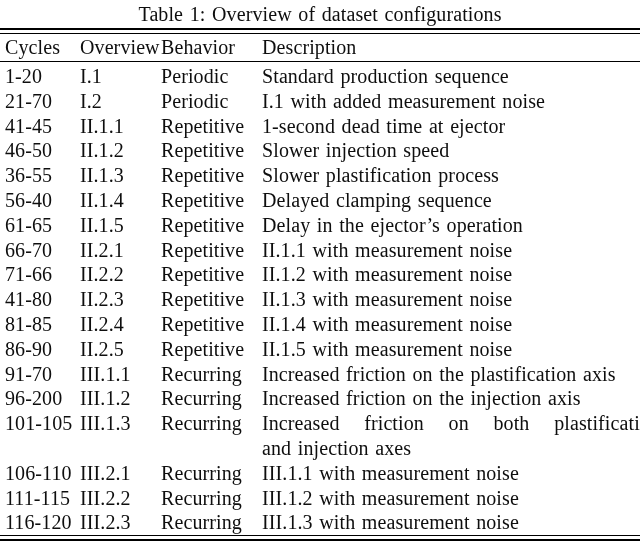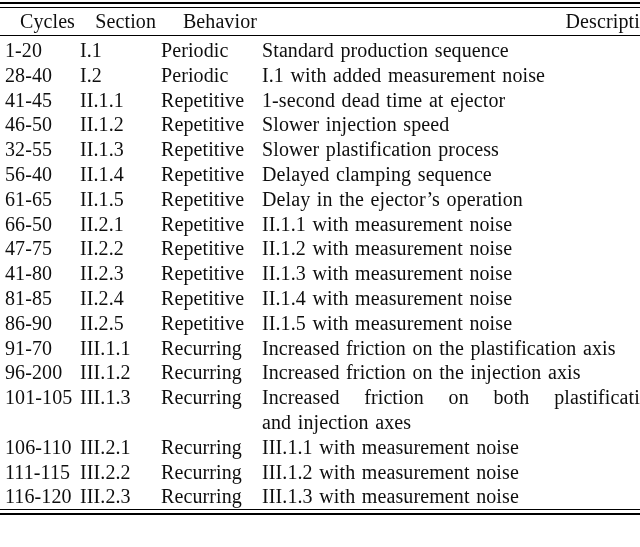--- a/index.html
+++ b/index.html
@@ -32,21 +32,21 @@
     border-top: 1px solid #000;
     border-bottom: 2px solid #000;
   }
   table.cfg {
     width: 640px;
     border-collapse: collapse;
     table-layout: fixed;
   }
   table.cfg th {
     font-weight: normal;
-    text-align: right;
+    text-align: left;
     vertical-align: bottom;
     padding: 3px 0 4px 5px;
     line-height: 20px;
     border-bottom: 1px solid #000;
     white-space: nowrap;
     overflow: visible;
   }
   th.col-cycles      { width: 70px; }
   th.col-section     { width: 76px; }
   th.col-behavior    { width: 96px; }
@@ -63,83 +63,84 @@
     text-align: justify;
     text-align-last: left;
     padding-right: 5px;
   }
 </style>
 </head>
 <body>
 
 <div class="page">
 
+  <div class="caption">Table 1: Overview of dataset configurations</div>
 
   <div class="rule-double-top"></div>
 
   <table class="cfg">
     <thead>
       <tr>
         <th class="col-cycles">Cycles</th>
-        <th class="col-section">Section</th>
+        <th class="col-section">Overview</th>
         <th class="col-behavior">Behavior</th>
         <th class="col-description">Description</th>
       </tr>
     </thead>
     <tbody id="table-body">
         <tr>
           <td class="col-cycles">1-20</td>
           <td class="col-section">I.1</td>
           <td class="col-behavior">Periodic</td>
           <td class="col-description">Standard production sequence</td>
         </tr>
         <tr>
-          <td class="col-cycles">28-40</td>
+          <td class="col-cycles">21-70</td>
           <td class="col-section">I.2</td>
           <td class="col-behavior">Periodic</td>
           <td class="col-description">I.1 with added measurement noise</td>
         </tr>
         <tr>
           <td class="col-cycles">41-45</td>
           <td class="col-section">II.1.1</td>
           <td class="col-behavior">Repetitive</td>
           <td class="col-description">1-second dead time at ejector</td>
         </tr>
         <tr>
           <td class="col-cycles">46-50</td>
           <td class="col-section">II.1.2</td>
           <td class="col-behavior">Repetitive</td>
           <td class="col-description">Slower injection speed</td>
         </tr>
         <tr>
-          <td class="col-cycles">32-55</td>
+          <td class="col-cycles">36-55</td>
           <td class="col-section">II.1.3</td>
           <td class="col-behavior">Repetitive</td>
           <td class="col-description">Slower plastification process</td>
         </tr>
         <tr>
           <td class="col-cycles">56-40</td>
           <td class="col-section">II.1.4</td>
           <td class="col-behavior">Repetitive</td>
           <td class="col-description">Delayed clamping sequence</td>
         </tr>
         <tr>
           <td class="col-cycles">61-65</td>
           <td class="col-section">II.1.5</td>
           <td class="col-behavior">Repetitive</td>
           <td class="col-description">Delay in the ejector’s operation</td>
         </tr>
         <tr>
-          <td class="col-cycles">66-50</td>
+          <td class="col-cycles">66-70</td>
           <td class="col-section">II.2.1</td>
           <td class="col-behavior">Repetitive</td>
           <td class="col-description">II.1.1 with measurement noise</td>
         </tr>
         <tr>
-          <td class="col-cycles">47-75</td>
+          <td class="col-cycles">71-66</td>
           <td class="col-section">II.2.2</td>
           <td class="col-behavior">Repetitive</td>
           <td class="col-description">II.1.2 with measurement noise</td>
         </tr>
         <tr>
           <td class="col-cycles">41-80</td>
           <td class="col-section">II.2.3</td>
           <td class="col-behavior">Repetitive</td>
           <td class="col-description">II.1.3 with measurement noise</td>
         </tr>

